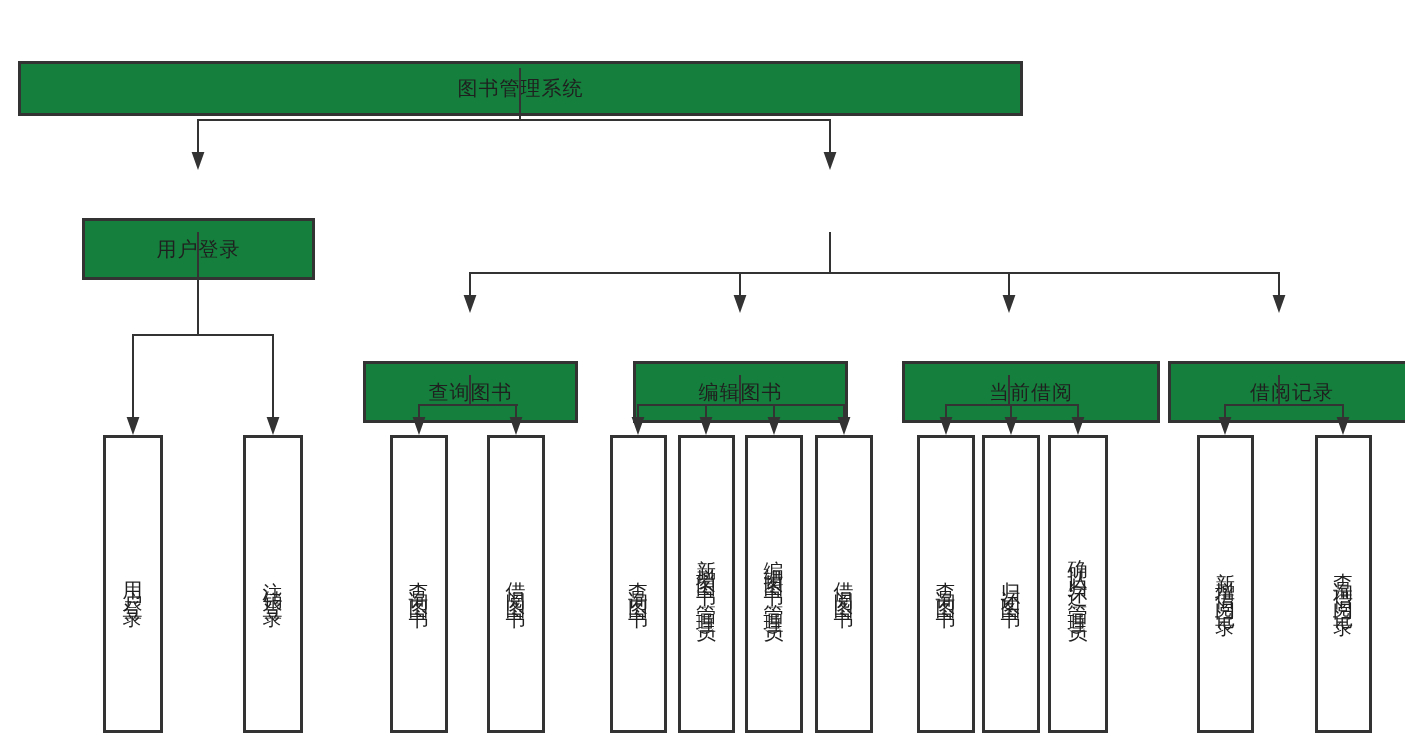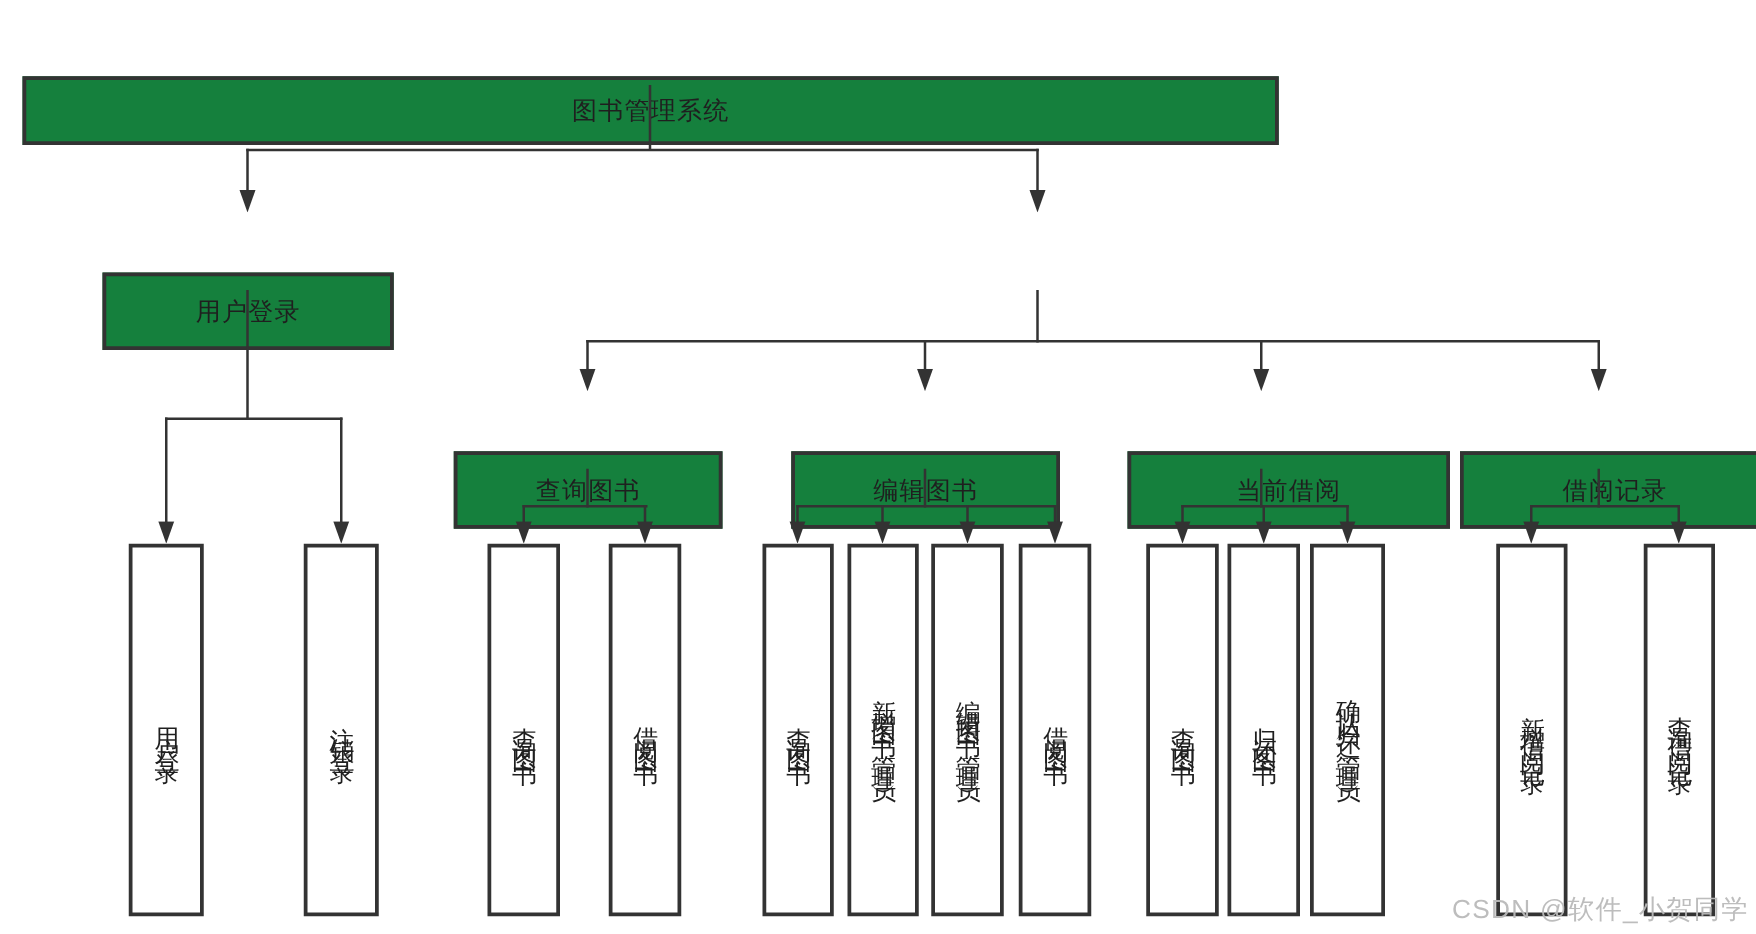--- a/index.html
+++ b/index.html
@@ -187,15 +187,14 @@
     <span class="vtext">确认归还（管理员）</span>
   </div>
 
   <div class="vnode" style="left:1197px; top:435px; width:57px; height:298px;">
     <span class="vtext">新增借阅记录</span>
   </div>
   <div class="vnode" style="left:1315px; top:435px; width:57px; height:298px;">
     <span class="vtext">查询借阅记录</span>
   </div>
 
-  <div class="watermark">CSDN @软件_小贺同学</div>
 
 </div>
 
 </body></html>

